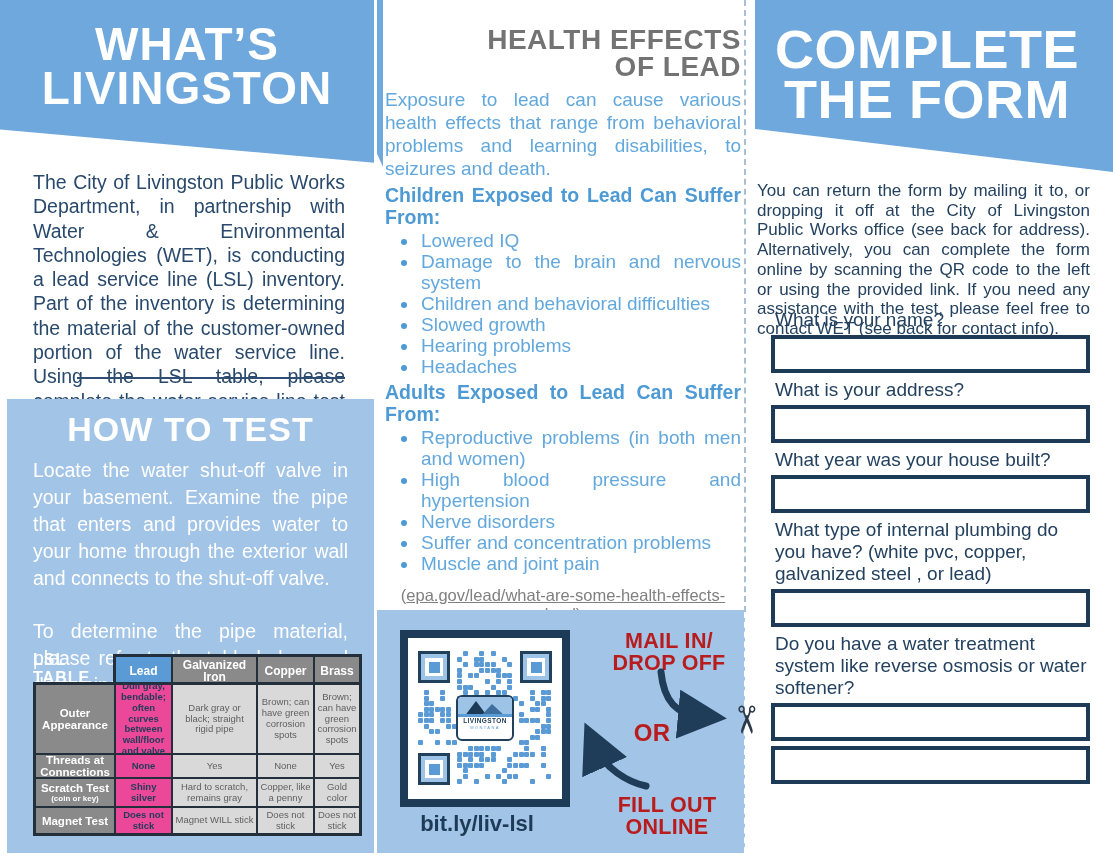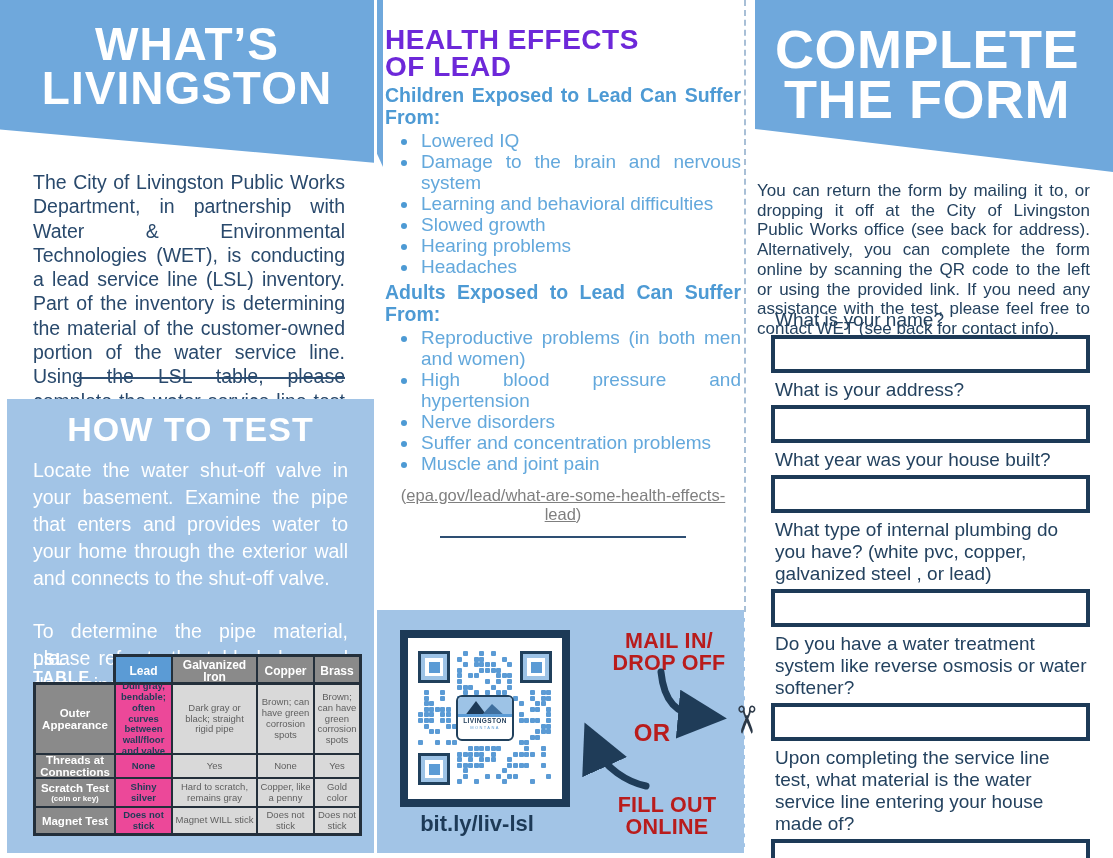--- a/index.html
+++ b/index.html
@@ -30,21 +30,21 @@
   .cell{border:1px solid #232f3b;display:flex;flex-direction:column;align-items:center;justify-content:center;
         text-align:center;padding:1px 2px;box-sizing:border-box;}
   .hc{background:#8a8a8a;color:#fff;font-weight:700;font-size:12px;line-height:12.5px;}
   .hc.lead{background:#5b9bd5;}
   .rl{background:#8a8a8a;color:#fff;font-weight:700;font-size:11.5px;line-height:12px;}
   .rl .sub{font-weight:700;font-size:8px;line-height:9px;}
   .dc{background:#d9d9d9;color:#5f5f5f;font-size:9.5px;line-height:10.8px;}
   .dc.lead{background:#ec4899;color:#1f3c58;font-weight:bold;}
   
   .mp{position:absolute;left:385px;top:26px;width:356px;}
-  .mp-title{margin:0;text-align:left;color:#6d28d9;font-weight:700;font-size:28px;line-height:27px;letter-spacing:0.5px;}
+  .mp-title{margin:0;text-align:right;color:#737373;font-weight:700;font-size:28px;line-height:27px;letter-spacing:0.5px;}
   .mp-intro{margin:8px 0 0 0;color:#63a8dc;font-size:19px;line-height:23px;text-align:justify;}
   .mp-subhead{margin:4px 0 0 0;color:#4d9ad4;font-weight:700;font-size:19.5px;line-height:22px;text-align:justify;}
   .mp ul{margin:2px 0 0 0;padding-left:34px;}
   .mp li{color:#63a8dc;font-size:19px;line-height:21px;text-align:justify;padding-left:2px;}
   .mp li::marker{color:#4d9ad4;}
   .mp-source{margin:12px 0 0 0;text-align:center;color:#7f7f7f;font-size:16.5px;}
   .mp-source .lnk{text-decoration:underline;color:#7f7f7f;}
   .mp-rule{margin:12px auto 0 auto;width:246px;height:2px;background:#2e4f73;}
   
   .mp-blue{position:absolute;left:377px;top:610px;width:368px;height:243px;background:#a2c4e6;}
@@ -139,25 +139,26 @@
       <div class="cell dc">Does not stick</div>
       <div class="cell dc">Does not stick</div>
     </div>
   </div>
 
   <div class="mp">
     <div class="mp-title">
       <div>HEALTH EFFECTS</div>
       <div>OF LEAD</div>
     </div>
+    <div class="mp-intro">Exposure to lead can cause various health effects that range from behavioral problems and learning disabilities, to seizures and death.</div>
     <div class="mp-subhead">Children Exposed to Lead Can Suffer From:</div>
     <ul>
       <li>Lowered IQ</li>
       <li>Damage to the brain and nervous system</li>
-      <li>Learning and behavioral difficulties</li>
+      <li>Children and behavioral difficulties</li>
       <li>Slowed growth</li>
       <li>Hearing problems</li>
       <li>Headaches</li>
     </ul>
     <div class="mp-subhead">Adults Exposed to Lead Can Suffer From:</div>
     <ul>
       <li>Reproductive problems (in both men and women)</li>
       <li>High blood pressure and hypertension</li>
       <li>Nerve disorders</li>
       <li>Suffer and concentration problems</li>
@@ -396,18 +397,17 @@
     </div>
     <div class="q">
       <div class="q-label">What type of internal plumbing do you have? (white pvc, copper, galvanized steel , or lead)</div>
       <div class="q-box"></div>
     </div>
     <div class="q">
       <div class="q-label">Do you have a water treatment system like reverse osmosis or water softener?</div>
       <div class="q-box"></div>
     </div>
     <div class="q">
-      <div class="q-label">Upon completing the service line test, what material is the water service line entering your house made of?</div>
       <div class="q-box"></div>
     </div>
   </div>
 
 </div>
 
 </body></html>

